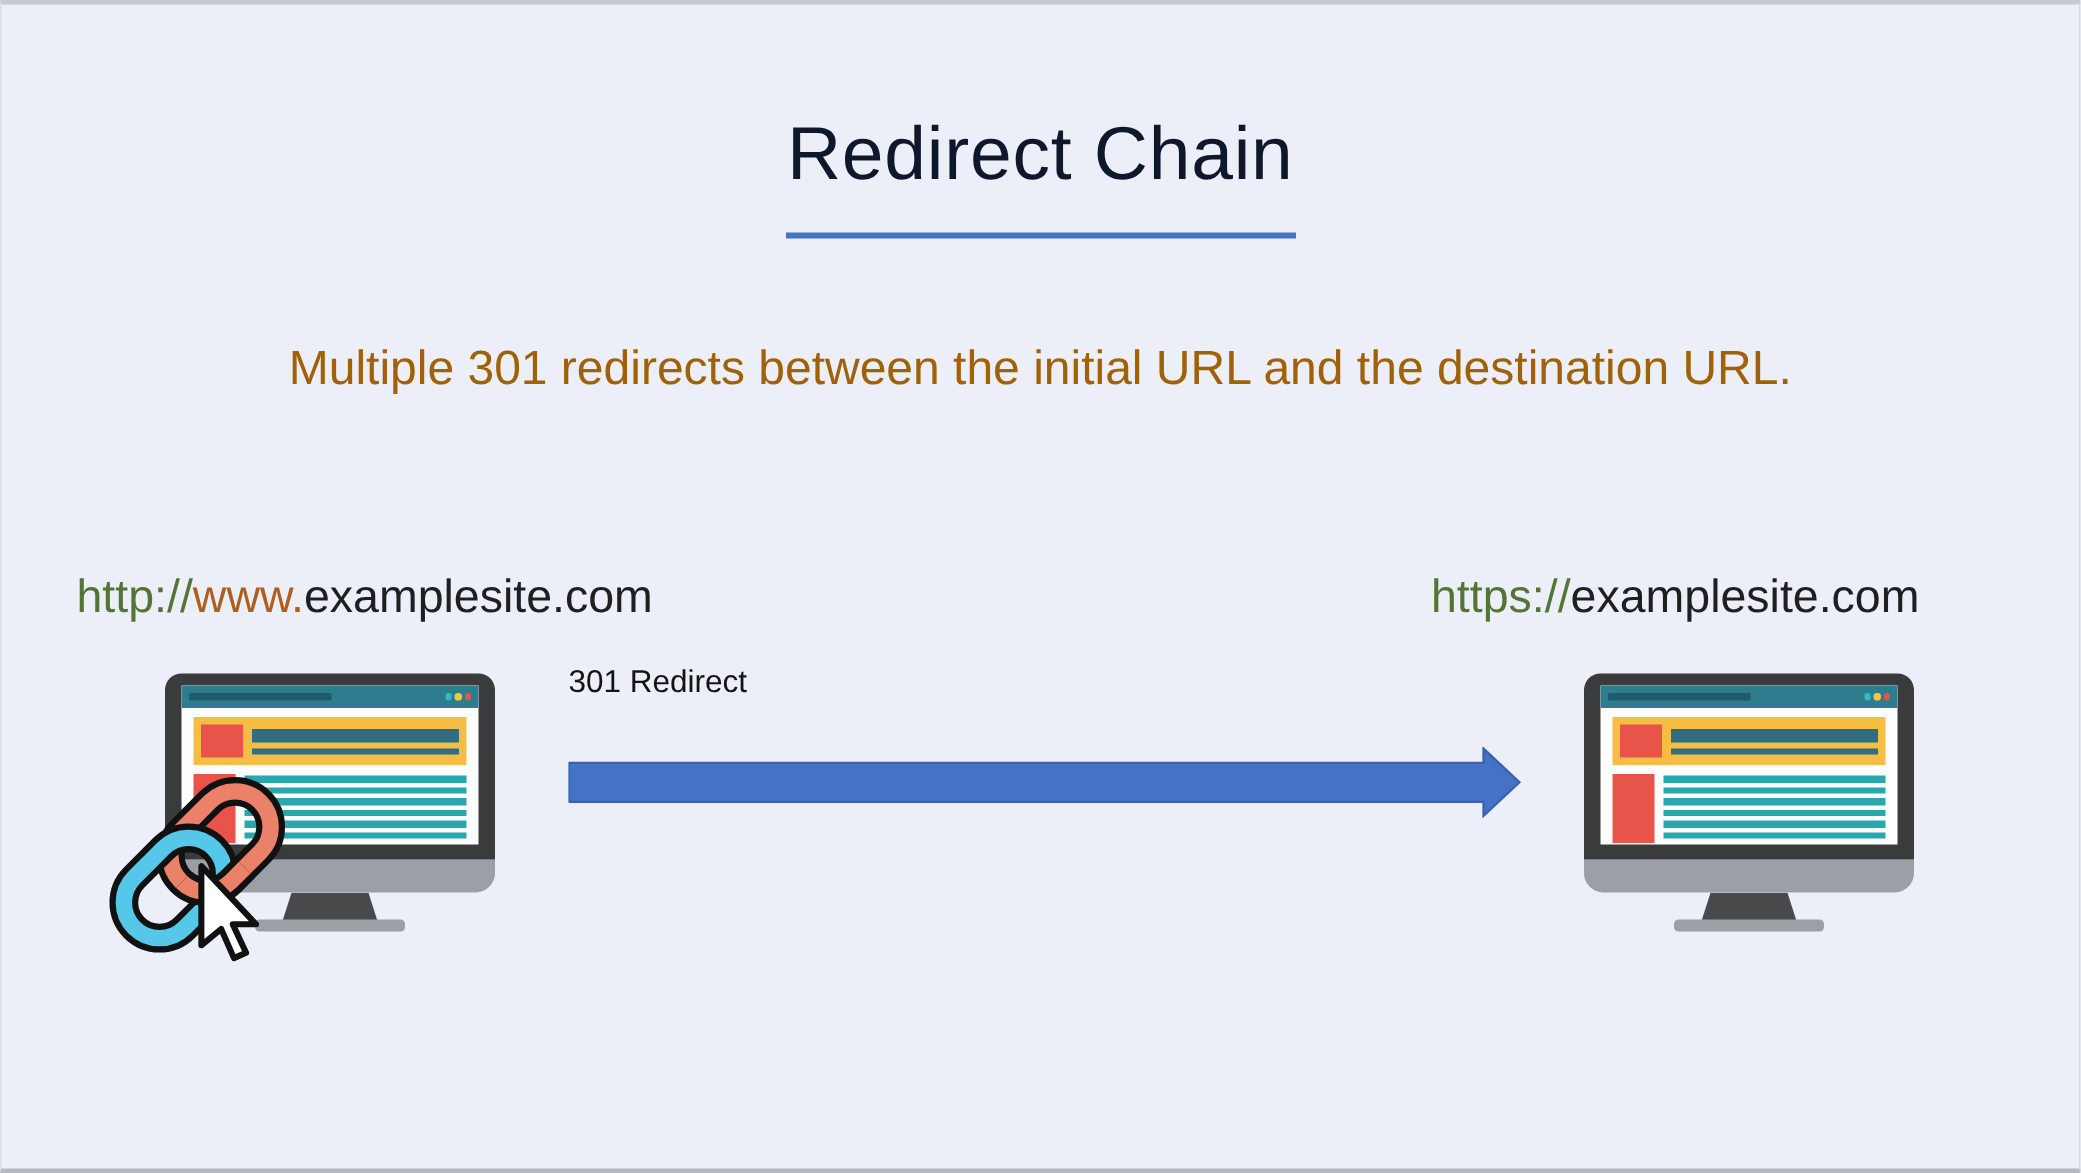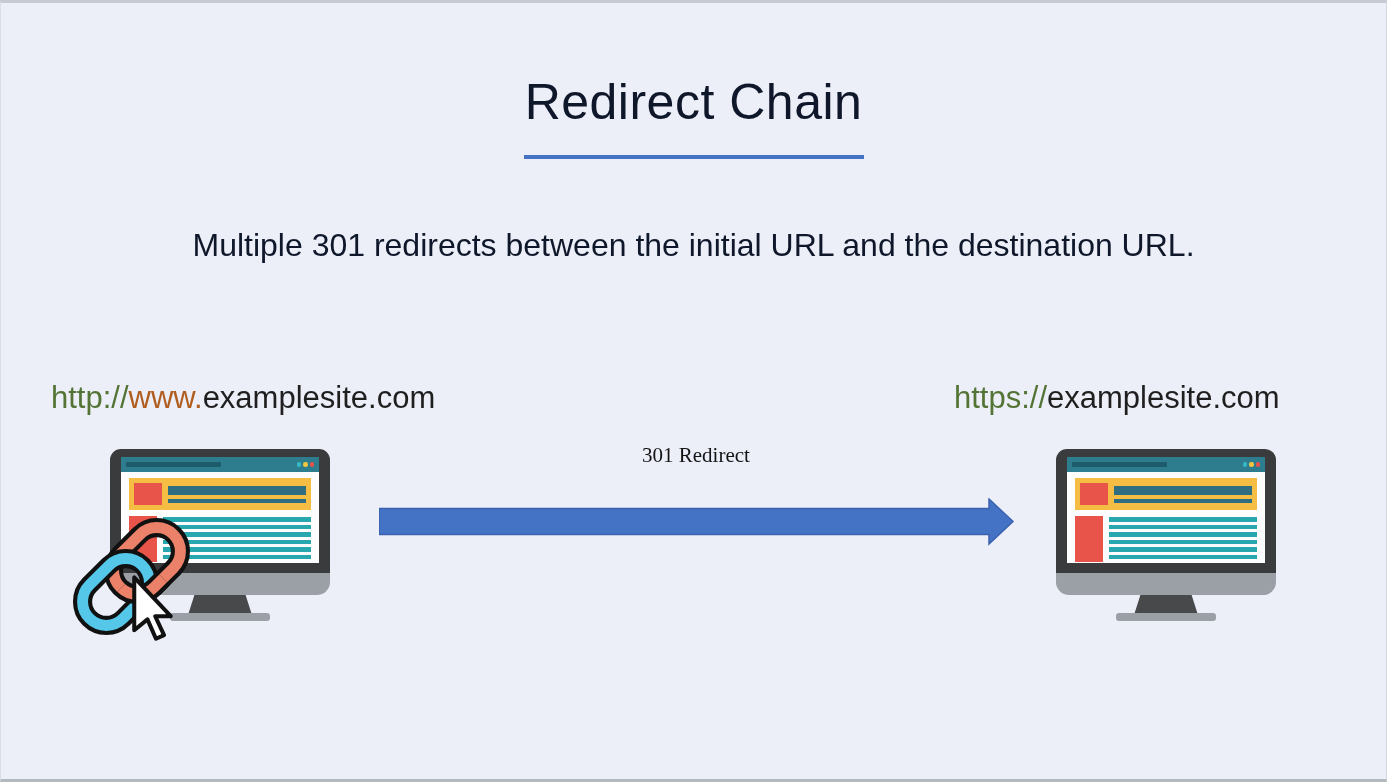--- a/index.html
+++ b/index.html
@@ -21,32 +21,32 @@
     position:absolute; left:0; right:0; top:70px;
     text-align:center; font-size:50px; color:#0f172a;
     letter-spacing:0.5px;
   }
   .title-underline {
     position:absolute; left:523px; top:152px; width:340px; height:4px;
     background:#4472C4;
   }
   .subtitle {
     position:absolute; left:0; right:0; top:224px;
-    text-align:center; font-size:32px; color:#0f172a;
+    text-align:center; font-size:32px; color:#a16207;
   }
   .url-label { position:absolute; top:377px; font-size:31px; color:#1f1f1f; white-space:nowrap; }
   .url-source { left:50px; }
   .url-destination { left:953px; width:300px; text-align:right; }
   .scheme { color:#547436; }
   .www { color:#b05e20; }
   .host { color:#1f1f1f; }
 
   .arrow-label {
     position:absolute; left:378px; width:634px; top:440px;
-    text-align:center; font-size:21px; color:#141414;font-family:Liberation Serif, serif;
+    font-size:21px; color:#141414;
   }
   .arrow-svg { position:absolute; left:378px; top:495px; }
 
   
   .monitor { position:absolute; width:220px; height:172px; }
   .monitor-source { left:109px; top:446px; }
   .monitor-destination { left:1055px; top:446px; }
   .m-chin { position:absolute; left:0; top:124px; width:220px; height:22px; background:#9ba0a6; border-radius:0 0 13px 13px; }
   .m-frame { position:absolute; left:0; top:0; width:220px; height:124px; background:#3a3b3d; border-radius:11px 11px 0 0; }
   .m-screen { position:absolute; left:11px; top:8px; width:198px; height:106px; background:#fdfdfd; overflow:hidden; }

